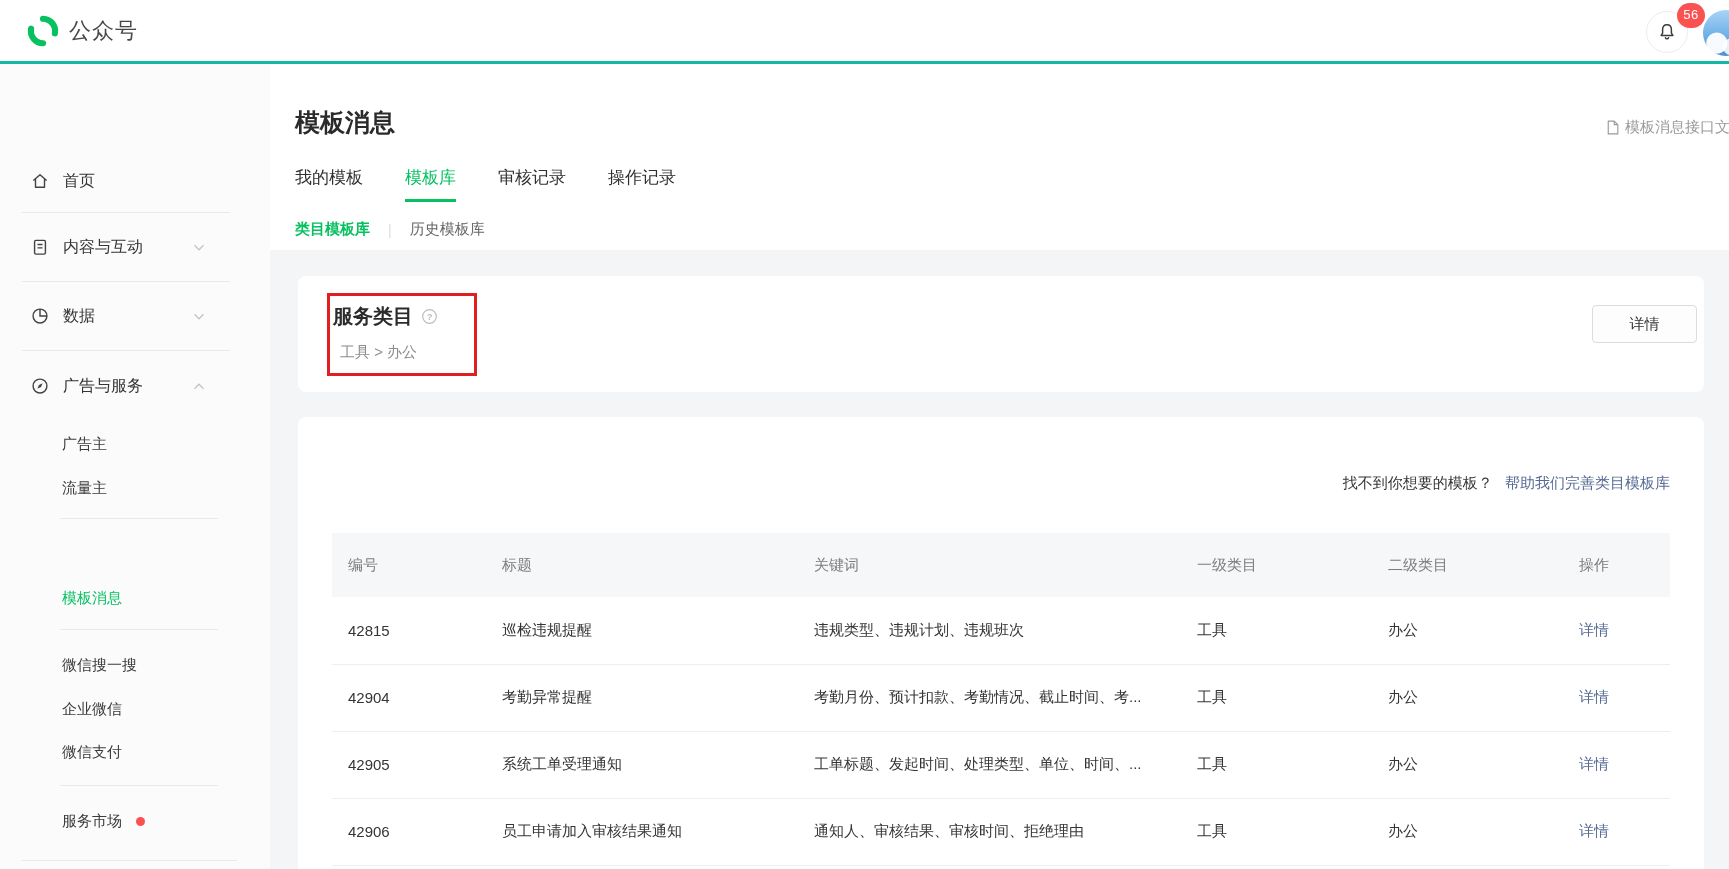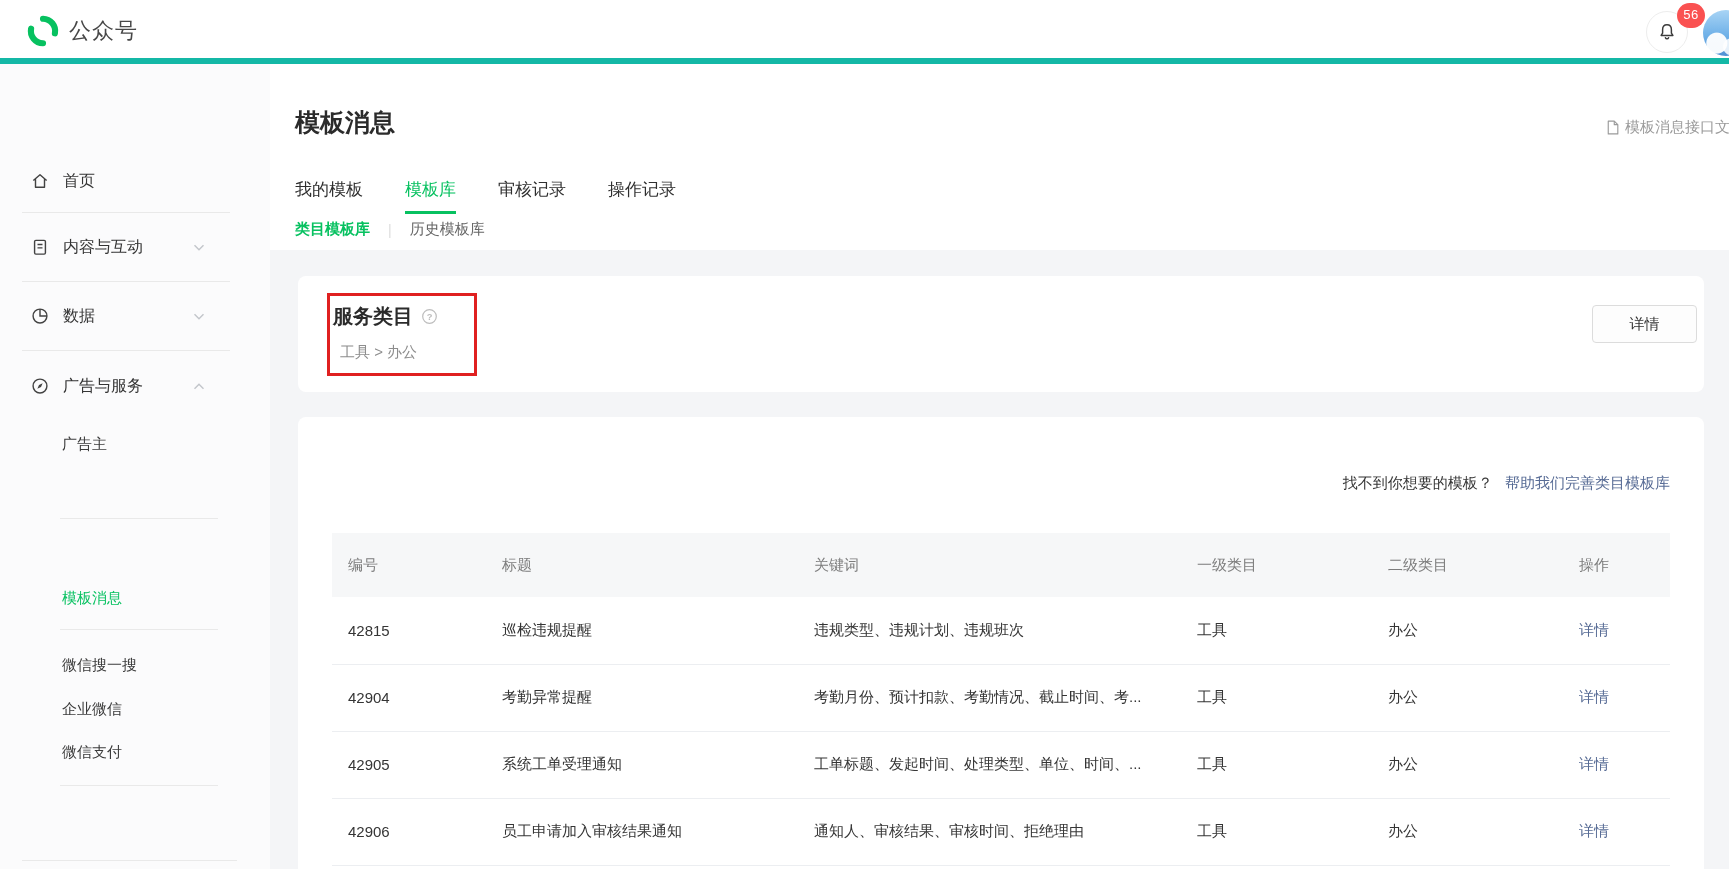--- a/index.html
+++ b/index.html
@@ -2,21 +2,21 @@
 <html><head>
 <meta charset="utf-8">
 <style>
   * { margin:0; padding:0; box-sizing:border-box; }
   html,body { width:1729px; height:869px; overflow:hidden; background:#fff;
     font-family:"Liberation Sans","DejaVu Sans",sans-serif; color:#353535; }
   .abs { position:absolute; }
 
   
   .topbar { position:absolute; left:0; top:0; width:1729px; height:64px;
-    background:#fff; border-bottom:6px solid #14b8a6; z-index:30; }
+    background:#fff; border-bottom:3px solid #14b8a6; z-index:30; }
   .brand { position:absolute; left:26px; top:14px; display:flex; align-items:center; }
   .brand-text { font-size:22px; color:#474747; font-weight:500; margin-left:9px; letter-spacing:1px; }
   .bell-wrap { position:absolute; left:1646px; top:11px; width:42px; height:42px;
     border:1px solid #ededed; border-radius:50%; background:#fff;
     display:flex; align-items:center; justify-content:center; cursor:pointer; }
   .badge { position:absolute; left:1677px; top:3px; min-width:25px; height:25px;
     background:#fa5151; border-radius:13px; color:#fff; font-size:13px;
     display:flex; align-items:center; justify-content:center; padding:0 6px; z-index:2;font-family:Liberation Mono, monospace; }
   .avatar { position:absolute; left:1703px; top:10px; width:46px; height:46px; border-radius:50%;
     background:
@@ -36,21 +36,21 @@
   .side-div { position:absolute; height:1px; background:#e9e9e9; }
   .red-dot { width:9px; height:9px; border-radius:50%; background:#fa5151; margin-left:14px; }
 
   
   .main-top { position:absolute; left:270px; top:64px; width:1459px; height:186px; background:#fff; }
   .page-title { position:absolute; left:295px; top:106px; font-size:25px; font-weight:600; color:#2b2b2b; }
   .doc-link { position:absolute; left:1604px; top:116px; width:125px; height:22px; overflow:hidden;
     white-space:nowrap; color:#9a9a9a; font-size:15px; display:flex; align-items:center; cursor:pointer; }
   .doc-link .ic { width:17px; height:17px; margin-right:4px; flex:0 0 17px; }
 
-  .tabs { position:absolute; left:295px; top:178px; display:flex; }
+  .tabs { position:absolute; left:295px; top:166px; display:flex; }
   .tab { font-size:17px; color:#2f2f2f; margin-right:42px; padding-bottom:10px; cursor:pointer; }
   .tab.active { color:#07c160; border-bottom:3px solid #07c160; }
   .subtabs { position:absolute; left:295px; top:220px; display:flex; align-items:center; font-size:15px; }
   .subtab { color:#666; cursor:pointer; }
   .subtab.active { color:#07c160; font-weight:600; }
   .subtab-sep { color:#dcdcdc; margin:0 18px; font-size:14px; }
 
   .gray-area { position:absolute; left:270px; top:250px; width:1459px; height:619px; background:#f4f5f7; }
 
   
@@ -153,38 +153,45 @@
     </svg>
     <span>广告与服务</span>
     <svg class="chev" viewBox="0 0 20 20">
       <polyline points="5,13 10,8 15,13" fill="none" stroke="#c3c6cb" stroke-width="1.6"></polyline>
     </svg>
   </div>
 
   <div class="side-sub" style="top:365px">
     <span>广告主</span>
   </div>
+  <div class="side-sub" style="top:409px">
+    <span>流量主</span>
+  </div>
   <div class="side-div" style="top:454px;left:60px;width:158px"></div>
 
   <div class="side-sub active" style="top:519px">
     <span>模板消息</span>
   </div>
   <div class="side-div" style="top:565px;left:60px;width:158px"></div>
 
   <div class="side-sub" style="top:586px">
     <span>微信搜一搜</span>
   </div>
   <div class="side-sub" style="top:673px">
     <span>微信支付</span>
   </div>
   <div class="side-sub" style="top:630px">
     <span>企业微信</span>
   </div>
   <div class="side-div" style="top:721px;left:60px;width:158px"></div>
 
+  <div class="side-sub" style="top:742px">
+    <span>服务市场</span>
+    <span class="red-dot"></span>
+  </div>
   <div class="side-div" style="top:796px;left:22px;width:215px"></div>
 
 </div>
 
 <div class="main-top"></div>
 
 <h1 class="page-title abs">模板消息</h1>
 
 <div class="doc-link">
   <svg class="ic" viewBox="0 0 24 24">

